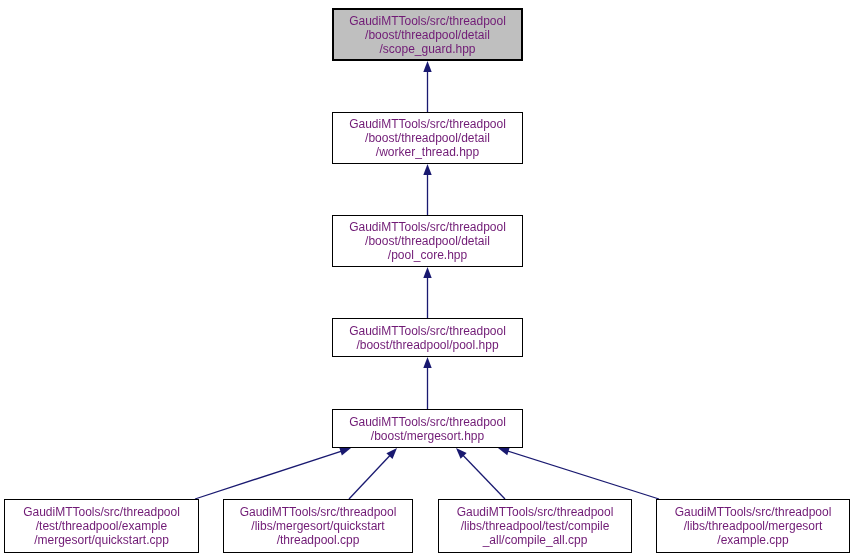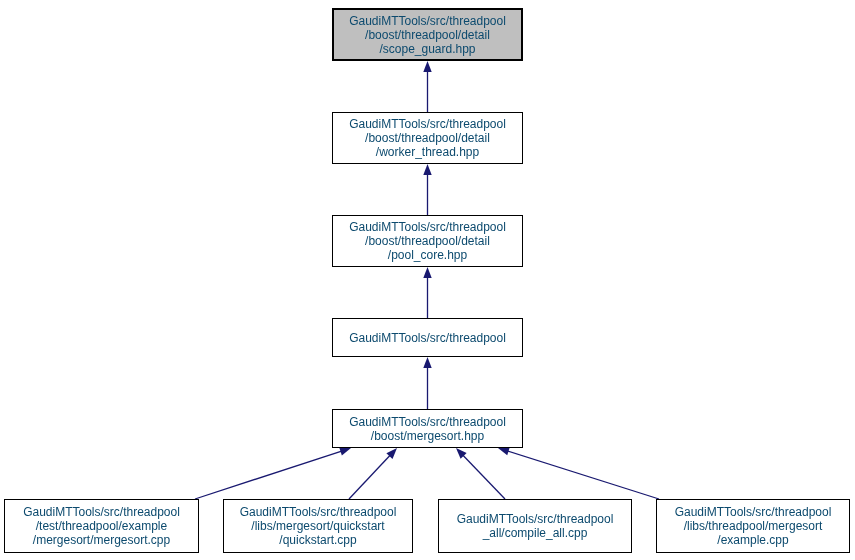--- a/index.html
+++ b/index.html
@@ -20,21 +20,21 @@
     left: 0;
     top: 0;
     width: 855px;
     height: 560px;
   }
   .node {
     position: absolute;
     box-sizing: border-box;
     background: #ffffff;
     border: 1px solid #000000;
-    color: #0c4a6e;
+    color: #701a75;
     font-size: 12px;
     line-height: 14px;
     text-align: center;
     display: flex;
     flex-direction: column;
     justify-content: center;
     align-items: center;
     white-space: nowrap;
     cursor: pointer;
   }
@@ -96,37 +96,39 @@
         <span>/boost/threadpool/detail</span>
         <span>/worker_thread.hpp</span>
       </div>
       <div class="node" style="left: 332px; top: 215px; width: 191px; height: 52px;">
         <span>GaudiMTTools/src/threadpool</span>
         <span>/boost/threadpool/detail</span>
         <span>/pool_core.hpp</span>
       </div>
       <div class="node" style="left: 332px; top: 318px; width: 191px; height: 39px;">
         <span>GaudiMTTools/src/threadpool</span>
+        <span>/boost/threadpool/pool.hpp</span>
       </div>
       <div class="node" style="left: 332px; top: 409px; width: 191px; height: 39px;">
         <span>GaudiMTTools/src/threadpool</span>
         <span>/boost/mergesort.hpp</span>
       </div>
       <div class="node" style="left: 4px; top: 499px; width: 195px; height: 54px;">
         <span>GaudiMTTools/src/threadpool</span>
         <span>/test/threadpool/example</span>
-        <span>/mergesort/mergesort.cpp</span>
+        <span>/mergesort/quickstart.cpp</span>
       </div>
       <div class="node" style="left: 223px; top: 499px; width: 190px; height: 54px;">
         <span>GaudiMTTools/src/threadpool</span>
         <span>/libs/mergesort/quickstart</span>
-        <span>/quickstart.cpp</span>
+        <span>/threadpool.cpp</span>
       </div>
       <div class="node" style="left: 438px; top: 499px; width: 194px; height: 54px;">
         <span>GaudiMTTools/src/threadpool</span>
+        <span>/libs/threadpool/test/compile</span>
         <span>_all/compile_all.cpp</span>
       </div>
       <div class="node" style="left: 656px; top: 499px; width: 194px; height: 54px;">
         <span>GaudiMTTools/src/threadpool</span>
         <span>/libs/threadpool/mergesort</span>
         <span>/example.cpp</span>
       </div>
     </div>
 </div>
 

